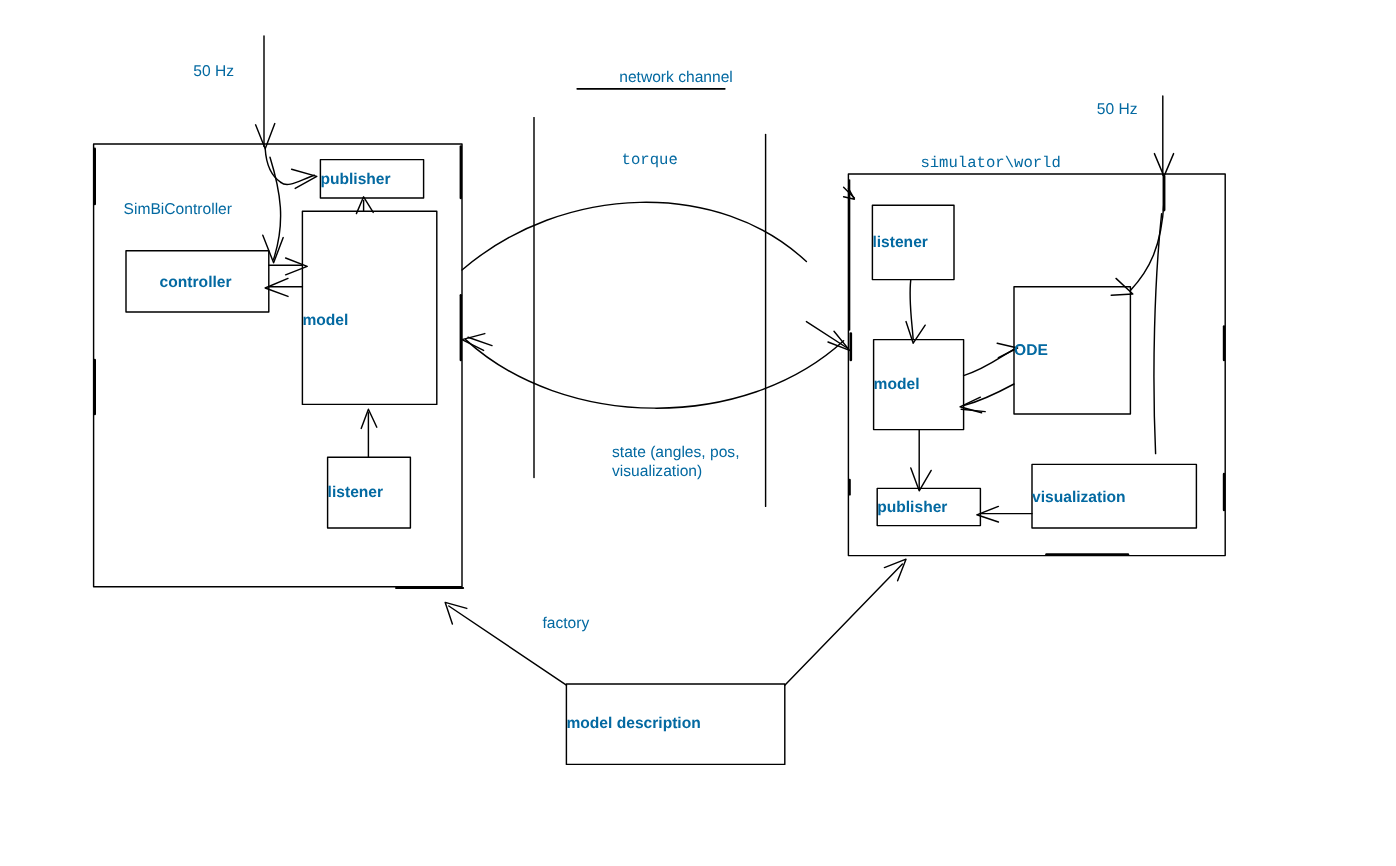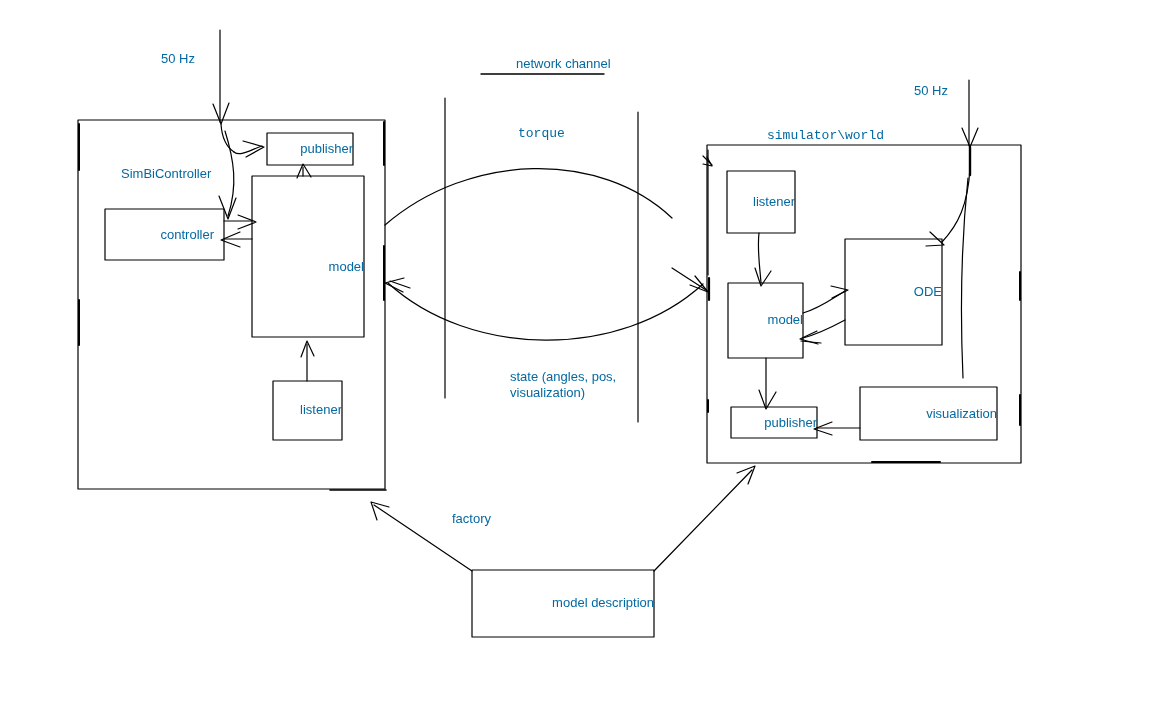--- a/index.html
+++ b/index.html
@@ -24,21 +24,22 @@
   }
   .lbl {
     position: absolute;
     color: #0369a1;
     font-family: "Liberation Sans", sans-serif;
     font-size: 13px;
     line-height: 16px;
     white-space: pre;
   }
   .boxlbl {
-    text-align: right;
+    text-align: left;
+    font-weight: bold;
   }
 </style>
 </head>
 <body>
 
 <div id="canvas">
 
   <svg id="diagram-svg" viewBox="0 0 1163 722" xmlns="http://www.w3.org/2000/svg">
     <g fill="none" stroke="#000000" stroke-width="1.2" stroke-linecap="round" stroke-linejoin="round">
 
@@ -174,25 +175,25 @@
       <g>
         <path d="M654,571 L752,470"></path>
         <path d="M737,473 L755,466 L748,484"></path>
       </g>
 
     </g>
   </svg>
 
   <div class="lbl" style="left:161px; top:51px;">50 Hz</div>
 
-  <div class="lbl" style="left:121px; top:166px;text-align:center;">SimBiController</div>
+  <div class="lbl" style="left:103px; top:166px;text-align:center;">SimBiController</div>
 
   <div class="lbl boxlbl" style="left:267px; top:141px; width:86px;">publisher</div>
 
-  <div class="lbl boxlbl" style="left:105px; top:227px; width:109px;">controller</div>
+  <div class="lbl boxlbl" style="left:105px; top:227px; width:109px;padding-left:28px;">controller</div>
 
   <div class="lbl boxlbl" style="left:252px; top:259px; width:112px;">model</div>
 
   <div class="lbl boxlbl" style="left:273px; top:402px; width:69px;">listener</div>
 
   <div class="lbl" style="left:516px; top:56px;">network channel</div>
 
   <div class="lbl" style="left:518px; top:126px;font-family:Liberation Mono, monospace;">torque</div>
 
   <div class="lbl" style="left:510px; top:369px;">state (angles, pos,</div>

